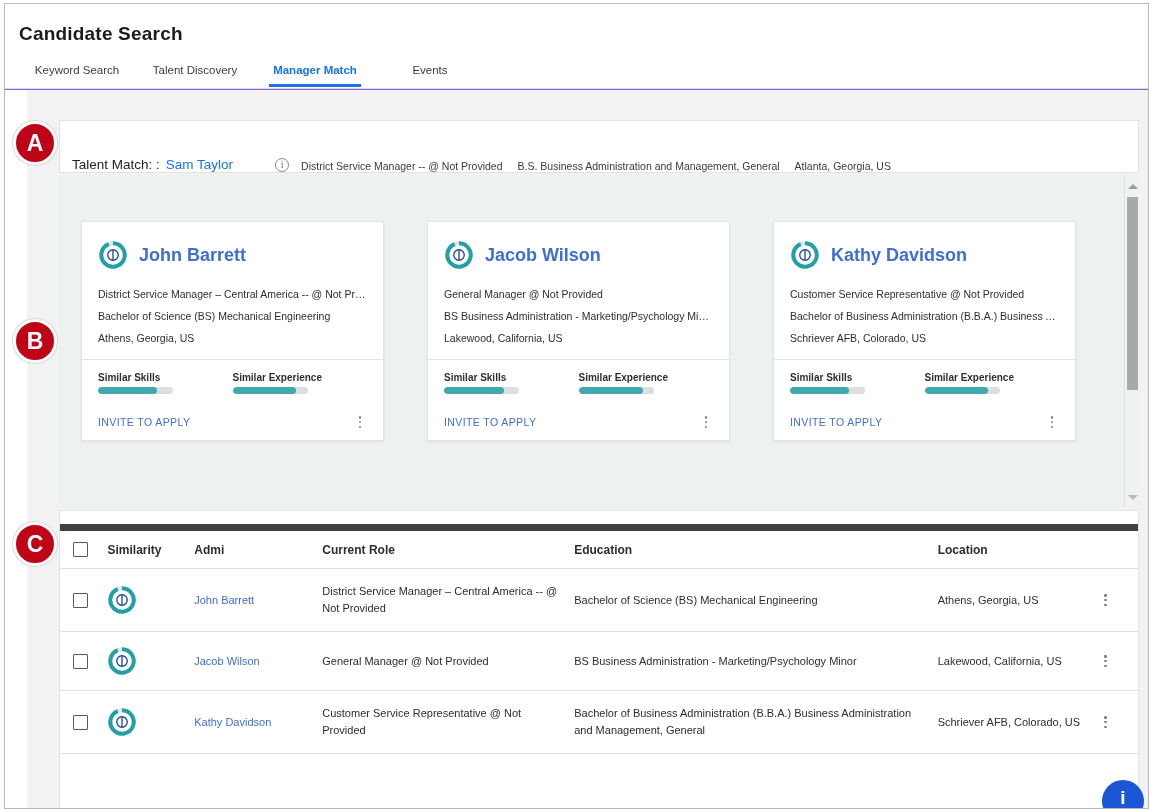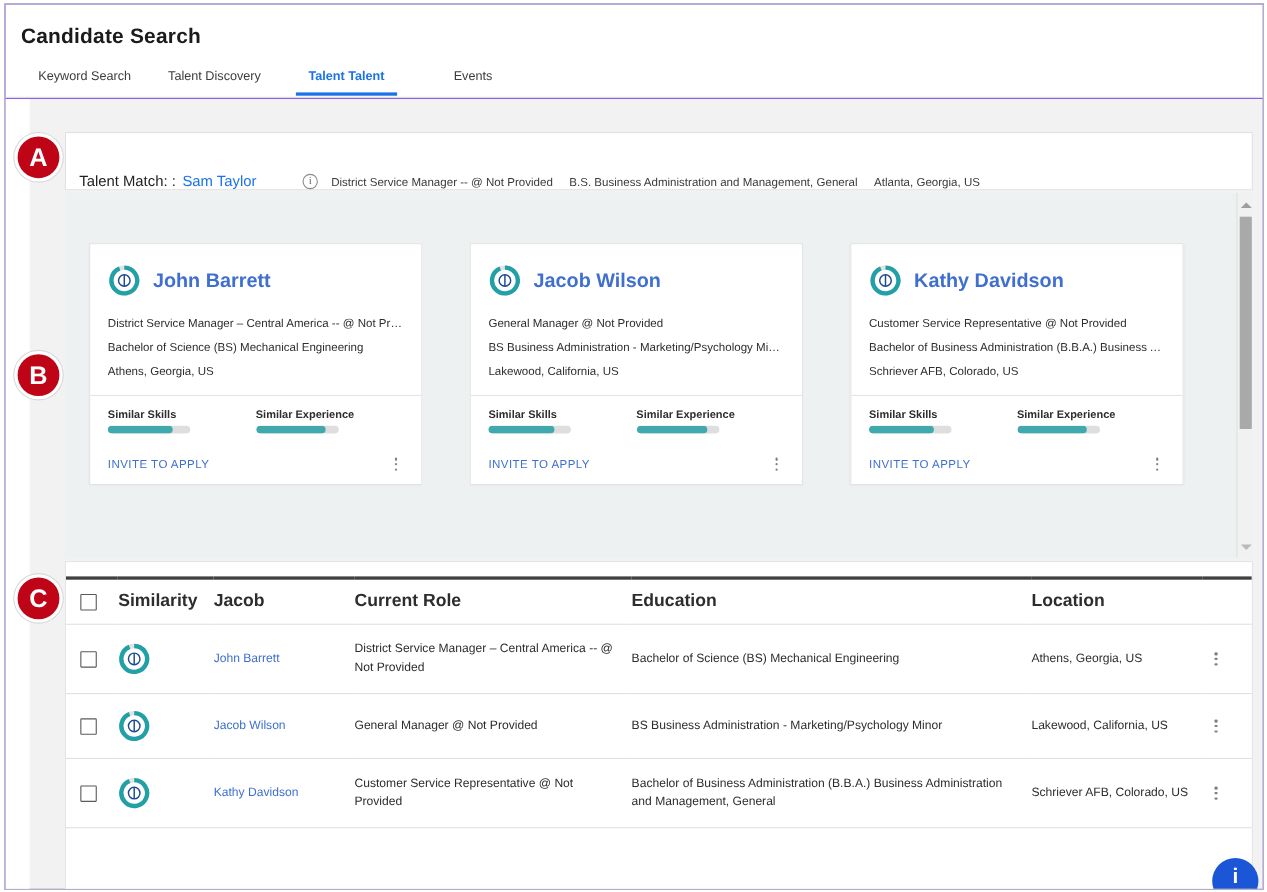--- a/index.html
+++ b/index.html
@@ -237,25 +237,25 @@
   }
   .table-caption {
     font-size: 11.5px;
     font-weight: bold;
     color: #232323;
     padding: 13px 0 0 13px;
   }
   .tbl { width: 100%; border-collapse: collapse; margin-top: 13px; }
   .tbl th {
     text-align: left;
-    font-size: 16px;
+    font-size: 12px;
     font-weight: bold;
     color: #2d2d2d;
     padding: 11px 0 11px 0;
-    border-top: 3px solid #404040;
+    border-top: 7px solid #404040;
     border-bottom: 1px solid #e0e0e0;
     vertical-align: middle;
   }
   .tbl td {
     font-size: 11px;
     color: #2d2d2d;
     padding: 14px 10px 14px 0;
     border-bottom: 1px solid #e0e0e0;
     vertical-align: middle;
     line-height: 1.55;
@@ -324,21 +324,21 @@
 <body>
 
 <div id="app">
   <div class="page-frame">
 
     <div class="top-header">
       <div class="page-title">Candidate Search</div>
       <div class="tab-strip">
         <div class="tab w0">Keyword Search</div>
         <div class="tab w1">Talent Discovery</div>
-        <div class="tab w2 active">Talent Talent</div>
+        <div class="tab w2 active">Manager Match</div>
         <div class="tab w3">Events</div>
       </div>
     </div>
 
     <div class="content-bg"></div>
     <div class="gutter-l"></div>
 
     <div class="match-bar">
       <span class="match-label">Talent Match: :</span>
       <span class="match-name">Sam Taylor</span>
@@ -494,21 +494,21 @@
     </div>
 
     <div class="table-panel">
       <table class="tbl">
         <thead>
           <tr>
             <th class="c-check">
               <span class="chk"></span>
             </th>
             <th class="c-sim">Similarity</th>
-            <th class="c-name">Jacob</th>
+            <th class="c-name">Admi</th>
             <th class="c-role">Current Role</th>
             <th class="c-edu">Education</th>
             <th class="c-loc">Location</th>
             <th class="c-menu"></th>
           </tr>
         </thead>
         <tbody>
 
           <tr>
             <td class="c-check">

